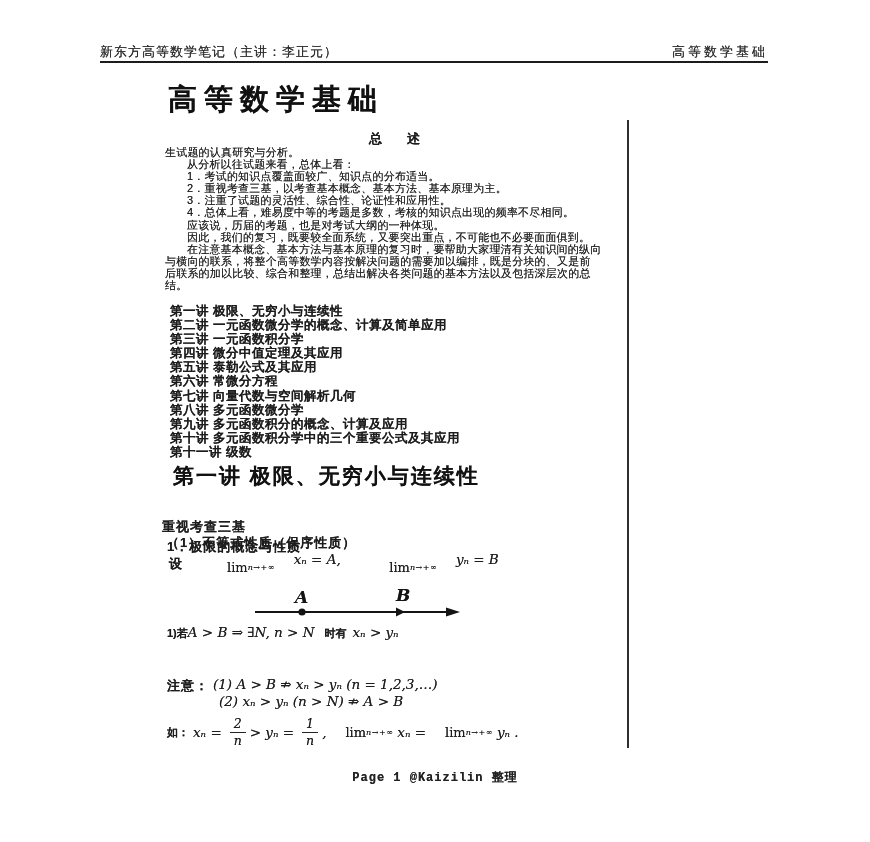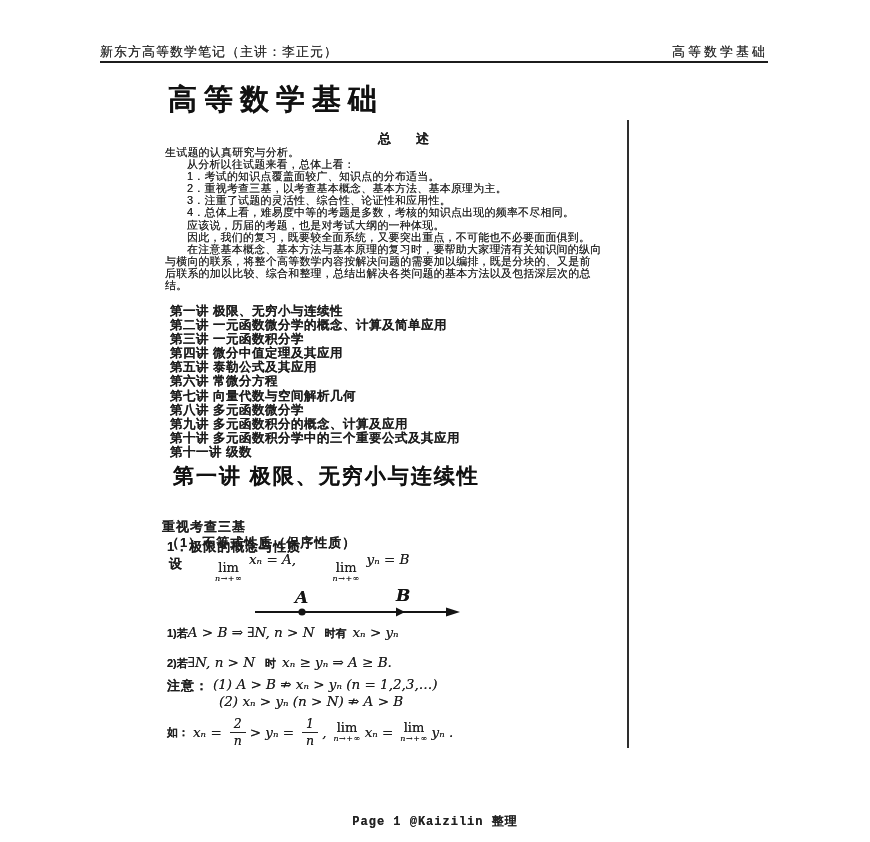--- a/index.html
+++ b/index.html
@@ -15,21 +15,21 @@
   .hdr{left:100px;top:43px;width:668px;display:flex;justify-content:space-between;
        font-size:13px;color:#2b2b2b;letter-spacing:1px;}
   .hdr .right{letter-spacing:3px;}
   .hdr-rule{left:100px;top:61px;width:668px;height:2px;background:#1c1c1c;}
 
   
   .title{left:168px;top:80px;font-size:29px;font-weight:bold;letter-spacing:7px;
          color:#111;margin:0;}
 
   
-  .ov-head{left:174px;top:130px;width:465px;text-align:center;font-weight:bold;
+  .ov-head{left:165px;top:130px;width:465px;text-align:center;font-weight:bold;
            font-size:13px;letter-spacing:6px;}
   .ov-body{left:165px;top:146px;width:470px;font-size:11px;line-height:12.1px;
            color:#222;}
   .ov-body .ln{white-space:nowrap;letter-spacing:.2px;}
   .ov-body .ind{text-indent:22px;}
 
   
   .toc{left:170px;top:304px;font-size:12.5px;font-weight:bold;line-height:14.1px;
        letter-spacing:.5px;}
   .toc div{white-space:nowrap;}
@@ -39,23 +39,23 @@
             margin:0;color:#111;}
   .b13{font-size:13px;font-weight:bold;letter-spacing:1px;}
   .pt1{left:167px;top:502px;margin-top:36px;}
   .subt{left:162px;top:518px;}
   .prop{left:166px;top:534px;}
   .she{left:169px;top:555px;}
 
   
   .it{font-family:"DejaVu Serif","DejaVu Sans",serif;font-style:italic;}
   .mathline{font-size:13.5px;}
-  .lim{display:inline-flex;flex-direction:column;align-items:center;
+  .lim{display:inline-flex;flex-direction:row;align-items:center;
        font-family:"DejaVu Serif","DejaVu Sans",serif;font-style:normal;
-       line-height:1;vertical-align:-0.6em;margin:0 3px;}
+       line-height:1;vertical-align:-0.6em;margin:0 15px;}
   .limw{font-size:13px;}
   .limu{font-size:8px;margin-top:1px;font-style:italic;letter-spacing:.5px;}
   .setup{left:212px;top:551px;}
   .setup .gap{display:inline-block;width:26px;}
 
   .diagram{left:250px;top:584px;}
 
   .claim1{left:167px;top:624px;}
   .claim2{left:167px;top:654px;}
   .cnb{font-family:"Liberation Sans",sans-serif;font-style:normal;font-weight:bold;
@@ -70,21 +70,21 @@
   .example>*{margin-right:4px;}
   .frac{display:inline-flex;flex-direction:column;align-items:center;
         font-family:"DejaVu Serif","DejaVu Sans",serif;font-style:italic;
         font-size:12.5px;line-height:1.05;margin:0 4px;}
   .frac .den{border-top:1.4px solid #222;padding:1px 4px 0;}
   .frac .num{padding:0 4px 1px;}
 
   
   .footer{left:0;top:769px;width:870px;text-align:center;
           font-family:"Liberation Mono",monospace;font-weight:bold;font-size:12px;
-          letter-spacing:1px;color:#222;margin-top:44px;}
+          letter-spacing:1px;color:#222;}
 
   
   .v-rule{left:627px;top:120px;width:2px;height:628px;background:#2e2e2e;}
 
   svg text{font-family:"DejaVu Serif","DejaVu Sans",serif;font-style:italic;
            font-weight:bold;fill:#141414;}
 </style>
 </head>
 <body>
 
@@ -154,23 +154,20 @@
     <circle cx="52" cy="28" r="3.6" fill="#141414"></circle>
     <polygon points="155,28 146,23.5 146,32.5" fill="#141414"></polygon>
     <text x="45" y="19" font-size="17">A</text>
     <text x="146" y="17" font-size="17">B</text>
   </svg>
 
   <div class="abs mathline claim1">
     <span class="cnb">1)若</span><span class="it">A &gt; B ⇒ ∃N, n &gt; N</span><span class="cnb cn-mid">时有</span><span class="it">xₙ &gt; yₙ</span>
   </div>
 
-  <div class="abs mathline claim2">
-    <span class="cnb">2)若</span><span class="it">∃N, n &gt; N</span><span class="cnb cn-mid">时</span><span class="it">xₙ ≥ yₙ ⇒ A ≥ B.</span>
-  </div>
 
   <div class="abs b13 note-label">注意：</div>
   <div class="abs mathline it note1">(1) A &gt; B ⇏ xₙ &gt; yₙ (n = 1,2,3,…)</div>
   <div class="abs mathline it note2">(2) xₙ &gt; yₙ (n &gt; N) ⇏ A &gt; B</div>
 
   <div class="abs mathline example">
     <span class="cnb">如：</span>
     <span class="it">xₙ =</span>
     <span class="frac">
       <span class="num">2</span>

